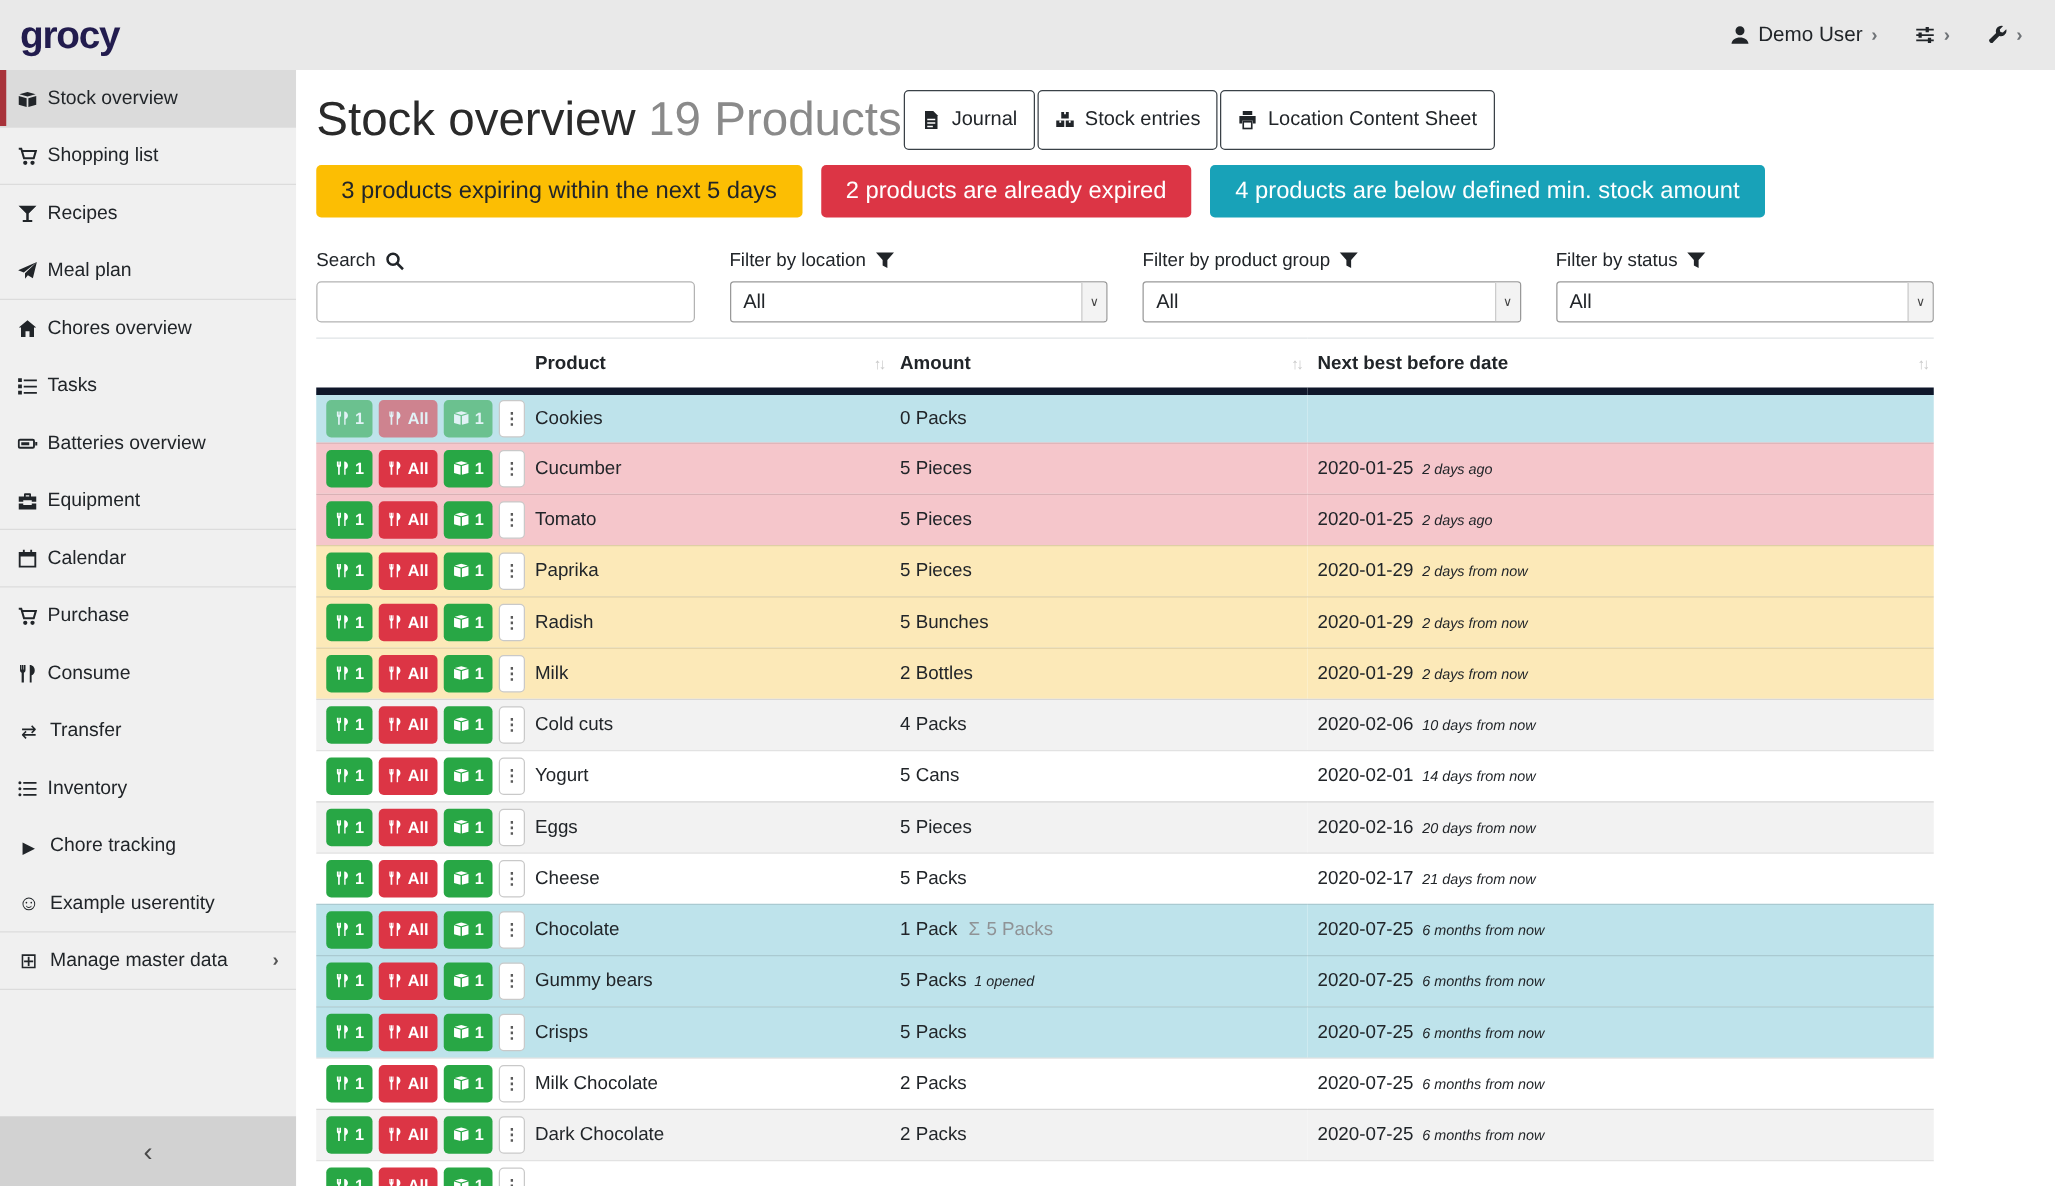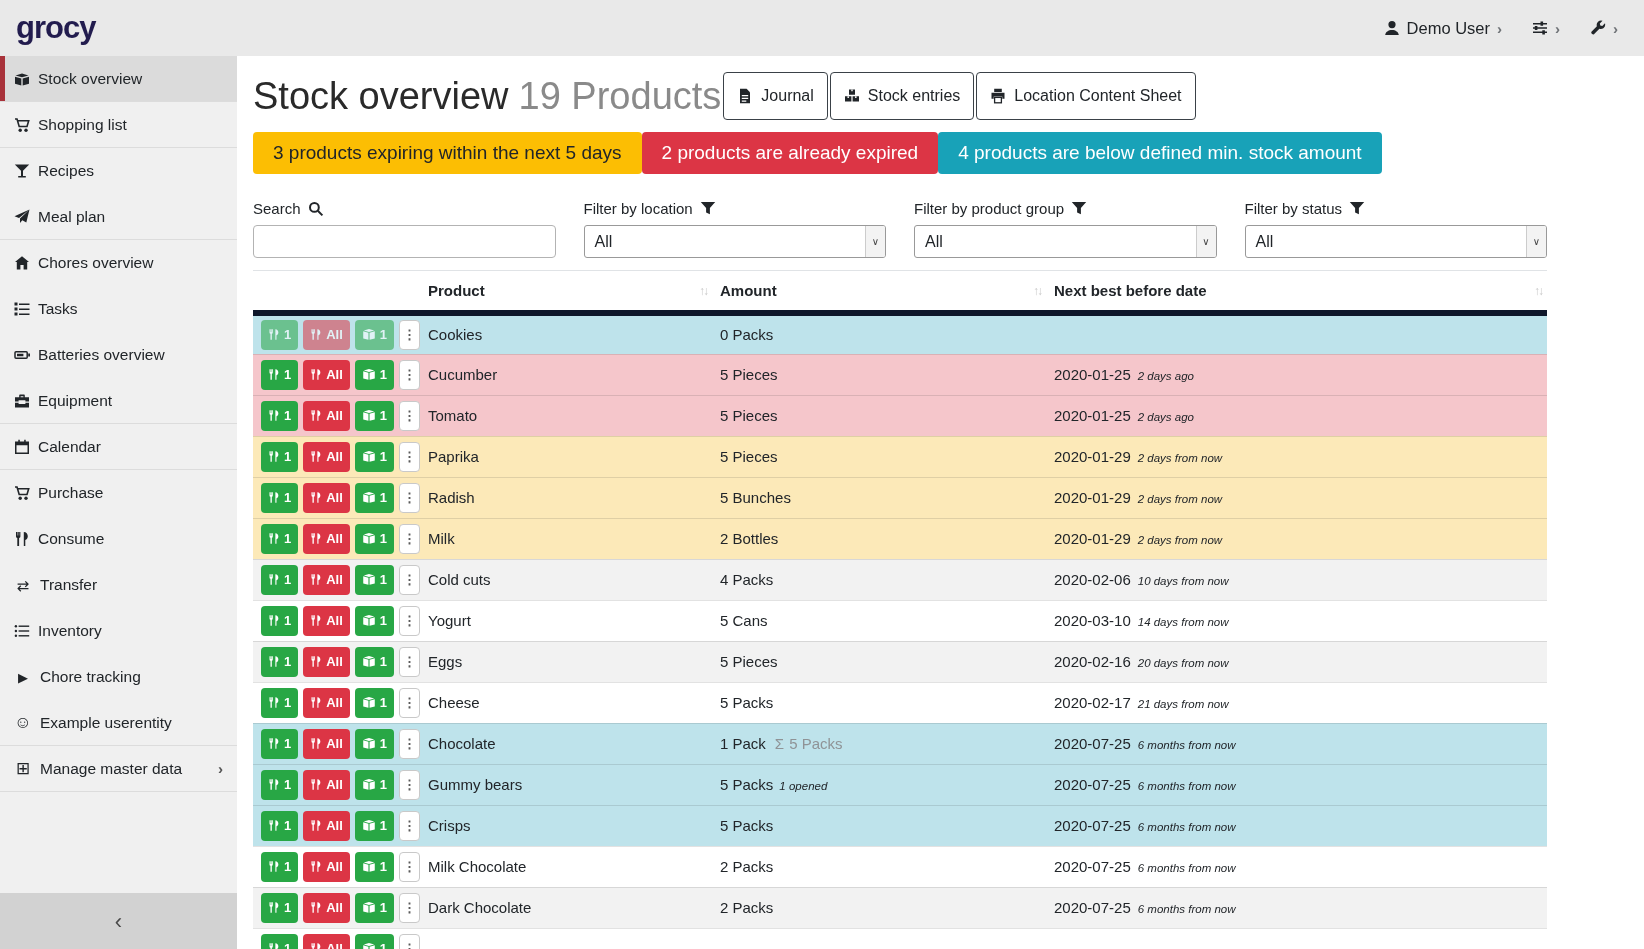--- a/index.html
+++ b/index.html
@@ -31,21 +31,21 @@
 
   
   main { flex:1 1 auto; background:#fff; padding:14px 97px 0 16px; overflow:hidden; }
 
   .page-head { display:flex; align-items:center; gap:2px; margin:2px 0 12px; }
   h1 { font-size:38px; font-weight:400; color:#2a2a2a; white-space:nowrap; }
   h1 .count { color:#8a8a8a; margin-left:10px; font-weight:400; }
   .head-btn { display:inline-flex; align-items:center; gap:8px; height:48px; padding:0 13px; background:#fff; border:1px solid #3a4147; border-radius:4px; font-size:16px; color:#212529; cursor:pointer; font-family:inherit; white-space:nowrap; }
   .head-btn svg { display:block; }
 
-  .alerts { display:flex; margin:0 0 26px; }
+  .alerts { display:flex; gap:15px; margin:0 0 26px; }
   .alert { height:42px; display:flex; align-items:center; padding:0 20px; border-radius:4px; font-size:19px; white-space:nowrap; cursor:pointer; }
   .alert-warning { background:#fcbe03; color:#212529; }
   .alert-danger  { background:#dc3545; color:#fff; }
   .alert-info    { background:#18a2b8; color:#fff; }
 
   .filters { display:grid; grid-template-columns:repeat(4,1fr); gap:28px; margin-bottom:12px; }
   .filter-label { display:flex; align-items:flex-end; gap:7px; font-size:15px; margin-bottom:8px; }
   .filter-label svg { display:block; }
   .search-input { width:100%; height:33px; border:1px solid #b3b3b3; border-radius:4px; padding:0 9px; font-size:15px; font-family:inherit; }
   .select { height:33px; border:1px solid #999; border-radius:3px; background:#fff; display:flex; align-items:center; cursor:pointer; overflow:hidden; }
@@ -581,21 +581,21 @@
         <button class="btn btn-more">
           <span>⋮</span>
         </button>
       </div>
     </td>
     <td class="cell-product"><span>Yogurt</span></td>
     <td class="cell-amount">
       <span>5 Cans</span><span class="sigma"></span><span class="agg"></span><span class="note"></span>
     </td>
     <td class="cell-date">
-      <span>2020-03-10</span><span class="date-note">14 days from now</span>
+      <span>2020-02-01</span><span class="date-note">14 days from now</span>
     </td>
   </tr>
             <tr class="striped">
     <td class="cell-actions">
       <div class="actions">
         <button class="btn btn-green">
           <svg viewBox="0 0 16 16" width="12" height="13" fill="currentColor">
                       <path d="M2 1h1.2v3.5h.4V1h1.2v3.5h.4V1h1.2v4.2c0 .9-.5 1.6-1.3 1.9V15H3.3V7.1C2.5 6.8 2 6.1 2 5.2zM9.8 1c2.5 0 4 2 4 4.3 0 1.9-1.1 3.4-2.5 3.8V15H9.8z"></path>
                     </svg>
           <span>1</span>

